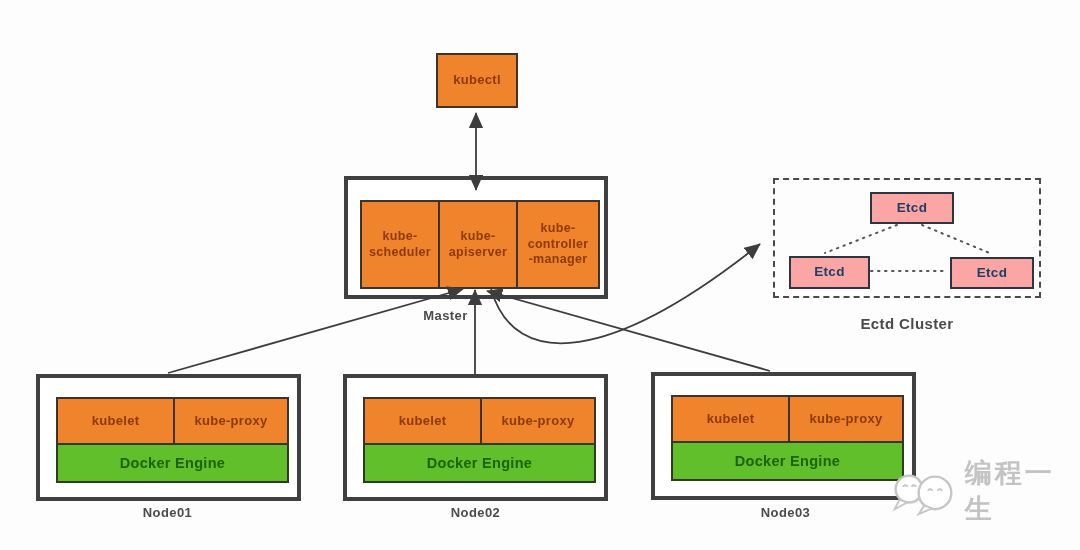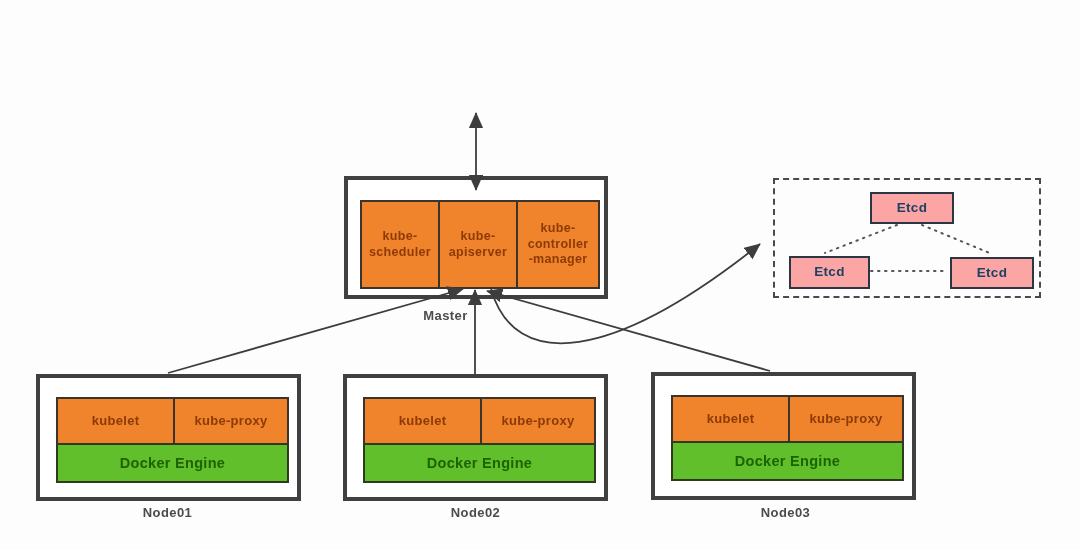--- a/index.html
+++ b/index.html
@@ -46,20 +46,23 @@
   #watermark .wm-text {
     color:#c3c3c3; font-size:27px; font-weight:bold; letter-spacing:3px;
     font-family:"DejaVu Sans", sans-serif;
   }
 </style>
 </head>
 <body>
 
 <div id="canvas">
 
+  <div class="abs cbox orange" style="left:436px; top:53px; width:82px; height:55px; font-size:13px;">
+    <span>kubectl</span>
+  </div>
 
   <div class="abs frame" style="left:344px; top:176px; width:264px; height:123px;">
     <div class="cbox orange master-comp" style="left:12px; width:80px;">
       <span>kube-
 scheduler</span>
     </div>
     <div class="cbox orange master-comp" style="left:90px; width:80px;">
       <span>kube-
 apiserver</span>
     </div>
@@ -75,20 +78,21 @@
     <div class="cbox blue etcd-box abs" style="left:95px; top:12px; width:84px; height:32px;">
       <span>Etcd</span>
     </div>
     <div class="cbox blue etcd-box abs" style="left:14px; top:76px; width:81px; height:33px;">
       <span>Etcd</span>
     </div>
     <div class="cbox blue etcd-box abs" style="left:175px; top:77px; width:84px; height:32px;">
       <span>Etcd</span>
     </div>
   </div>
+  <div class="caption" style="left:837px; top:315px; width:140px; font-size:15px;">Ectd Cluster</div>
 
   <div class="abs frame" style="left:36px; top:374px; width:265px; height:127px;">
     <div class="cbox orange node-cell" style="left:16px; width:119px;">
       <span>kubelet</span>
     </div>
     <div class="cbox orange node-cell" style="left:133px; width:116px;">
       <span>kube-proxy</span>
     </div>
     <div class="cbox green node-docker" style="left:16px; width:233px;">
       <span>Docker Engine</span>
@@ -137,14 +141,25 @@
 
     <line x1="770" y1="371" x2="487" y2="291" stroke="#3d3d3d" stroke-width="1.8" marker-end="url(#ah)"></line>
 
     <path d="M 491 289 C 515 372, 612 362, 760 244" fill="none" stroke="#3d3d3d" stroke-width="1.8" marker-end="url(#ah)"></path>
 
     <line x1="897" y1="225" x2="825" y2="253" stroke="#555" stroke-width="2" stroke-dasharray="1.5 5.5" stroke-linecap="round"></line>
     <line x1="922" y1="225" x2="992" y2="254" stroke="#555" stroke-width="2" stroke-dasharray="1.5 5.5" stroke-linecap="round"></line>
     <line x1="871" y1="271" x2="945" y2="271" stroke="#555" stroke-width="2" stroke-dasharray="1.5 5.5" stroke-linecap="round"></line>
   </svg>
 
+  <div id="watermark" style="left:886px; top:455px;">
+    <svg width="82" height="52" viewBox="0 0 82 52">
+      <circle cx="24" cy="24" r="14" fill="#ffffff" stroke="#c6c6c6" stroke-width="2.5"></circle>
+      <path d="M14 35 L9 45 L22 38 z" fill="#ffffff" stroke="#c6c6c6" stroke-width="2"></path>
+      <circle cx="51" cy="28" r="17" fill="#ffffff" stroke="#c6c6c6" stroke-width="2.5"></circle>
+      <path d="M40 41 L34 50 L48 44 z" fill="#ffffff" stroke="#c6c6c6" stroke-width="2"></path>
+      <path d="M18 21 q2 -2 4 0 M27 21 q2 -2 4 0" fill="none" stroke="#c6c6c6" stroke-width="1.8" stroke-linecap="round"></path>
+      <path d="M44 25 q2 -2 4 0 M54 25 q2 -2 4 0" fill="none" stroke="#c6c6c6" stroke-width="1.8" stroke-linecap="round"></path>
+    </svg>
+    <span class="wm-text">编程一生</span>
+  </div>
 
 </div>
 
 </body></html>

